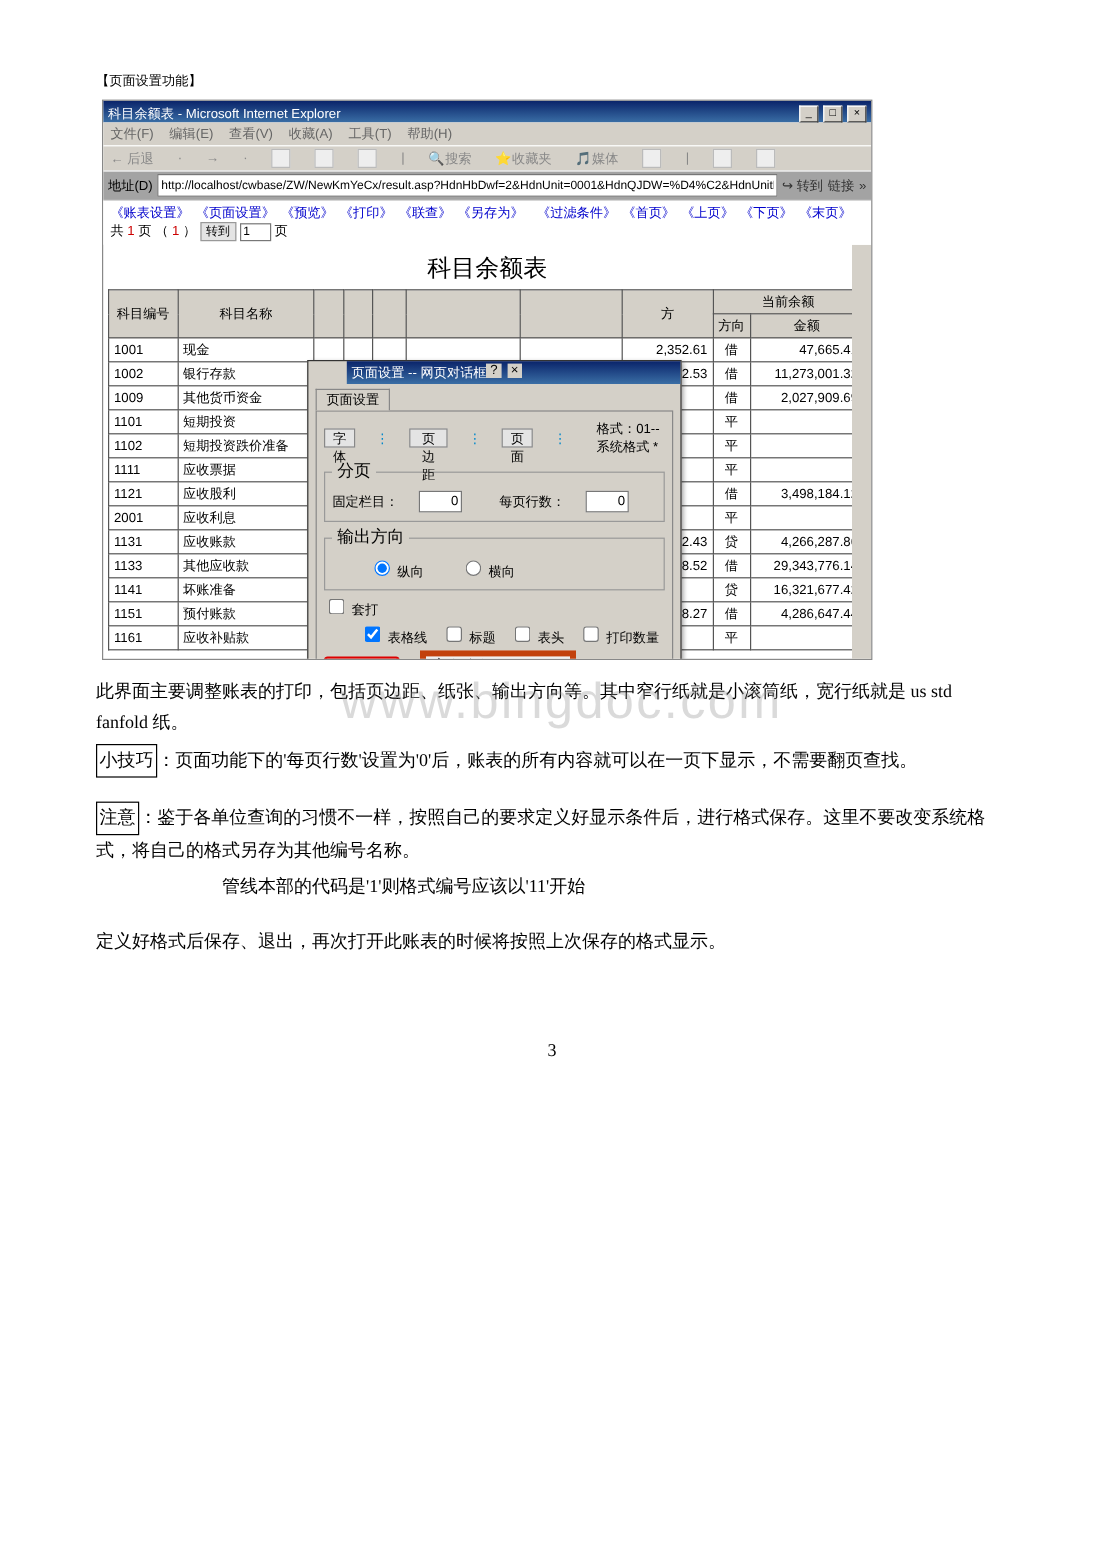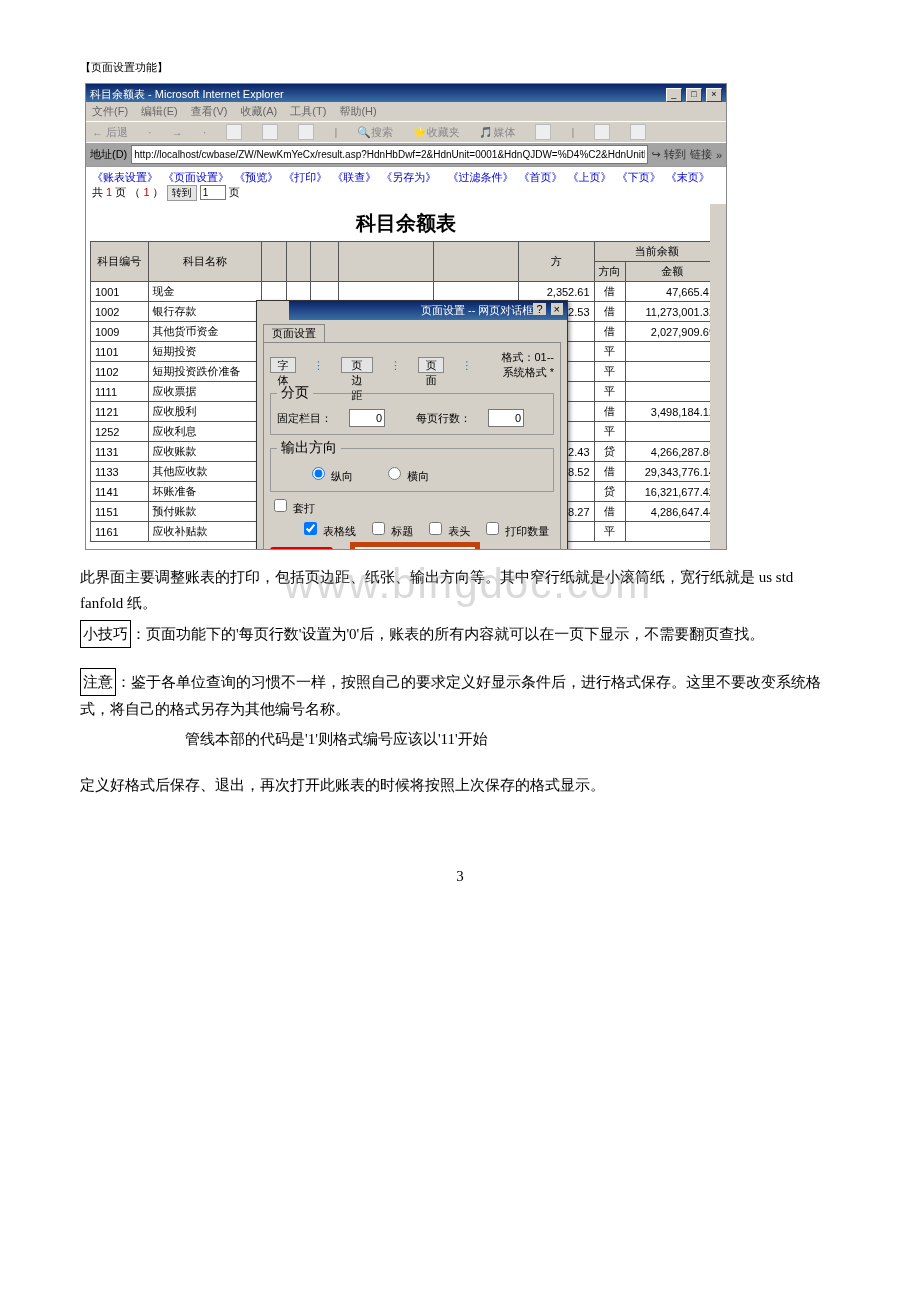--- a/index.html
+++ b/index.html
@@ -96,21 +96,21 @@
     background:#e4e4e4; padding:0 4px;
   }
   .report-area {
     position:relative;
     height: 355px;
     overflow:hidden;
   }
   .report-title {
     text-align:center;
     font-size:20px;
-    font-weight:bold;
+    font-weight:normal;
     padding: 6px 0 4px 0;
     font-family:"SimSun",serif;
   }
   table.report {
     border-collapse: collapse;
     width: 630px;
     margin: 0 4px;
     font-size:11px;
   }
   table.report th, table.report td {
@@ -132,21 +132,21 @@
     left:170px; top: 96px;
     width: 310px;
     background:#d4d0c8;
     border:1px solid #333;
     box-shadow: 2px 2px 4px rgba(0,0,0,.4);
     font-size:11px;
   }
   .dialog .dtitle {
     background: linear-gradient(#0a246a,#3a6ea5);
     color:#fff; padding:2px 4px;
-    display:flex; justify-content:flex-end;margin-left:32px;
+    display:flex; justify-content:flex-start;margin-left:32px;
   }
   .dialog .tabs {
     padding: 4px 6px 0 6px;
   }
   .dialog .tab {
     display:inline-block;
     border:1px solid #888;
     border-bottom:none;
     background:#d4d0c8;
     padding:1px 8px;
@@ -390,21 +390,21 @@
               <td class="c"></td>
               <td class="c"></td>
               <td class="c"></td>
               <td class="num"></td>
               <td class="num"></td>
               <td class="num"></td>
               <td class="c">借</td>
               <td class="num">3,498,184.12</td>
             </tr>
             <tr>
-              <td>1252</td>
+              <td>2001</td>
               <td>应收利息</td>
               <td class="c"></td>
               <td class="c"></td>
               <td class="c"></td>
               <td class="num"></td>
               <td class="num"></td>
               <td class="num"></td>
               <td class="c">平</td>
               <td class="num"></td>
             </tr>
@@ -483,21 +483,21 @@
           <span class="tab">页面设置</span>
         </div>
         <div class="panel">
           <div class="row">
             <button class="btn">字体</button>
             <span style="color:#08c;">⋮</span>
             <button class="btn">页边距</button>
             <span style="color:#08c;">⋮</span>
             <button class="btn">页面</button>
             <span style="color:#08c;">⋮</span>
-            <span style="margin-left:8px;text-align:right;">格式：01--系统格式 *</span>
+            <span style="margin-left:8px;">格式：01--系统格式 *</span>
           </div>
           <fieldset>
             <legend>分页</legend>
             <div class="row">
               <span>固定栏目：</span>
               <input type="text" style="width: 30px; text-align: right;" value="0">
               <span style="margin-left:14px;">每页行数：</span>
               <input type="text" style="width: 30px; text-align: right;" value="0">
             </div>
           </fieldset>

